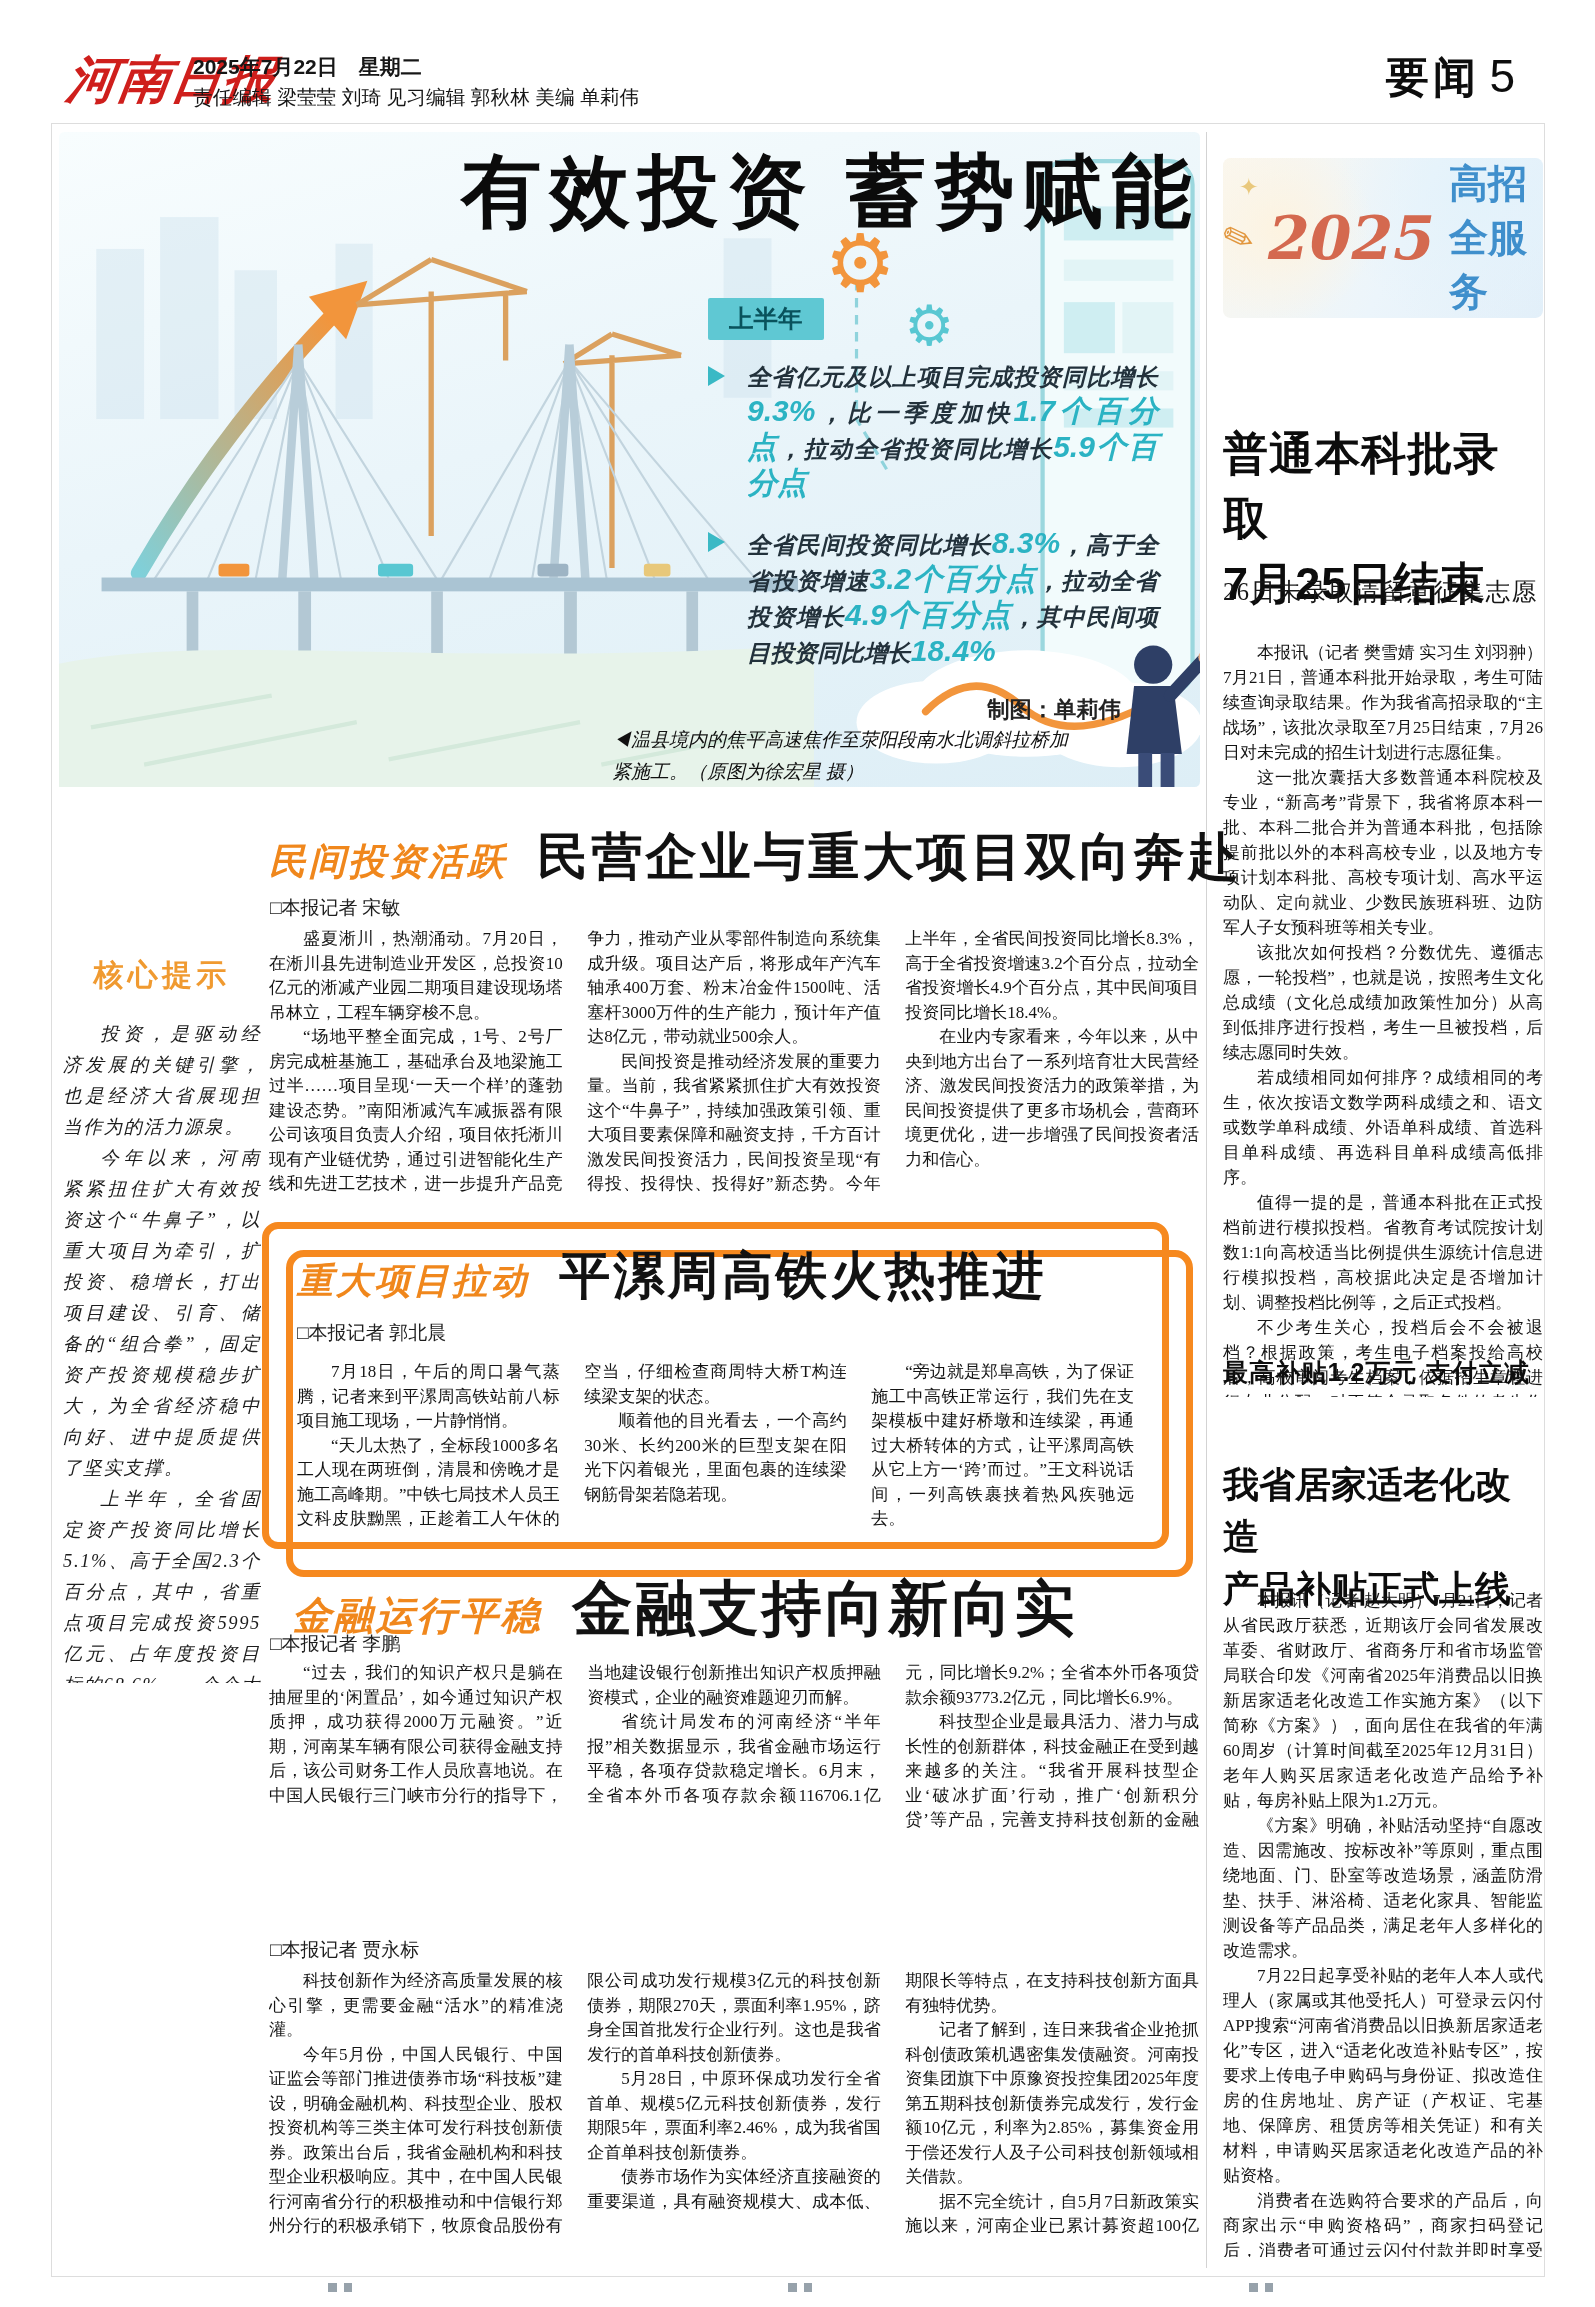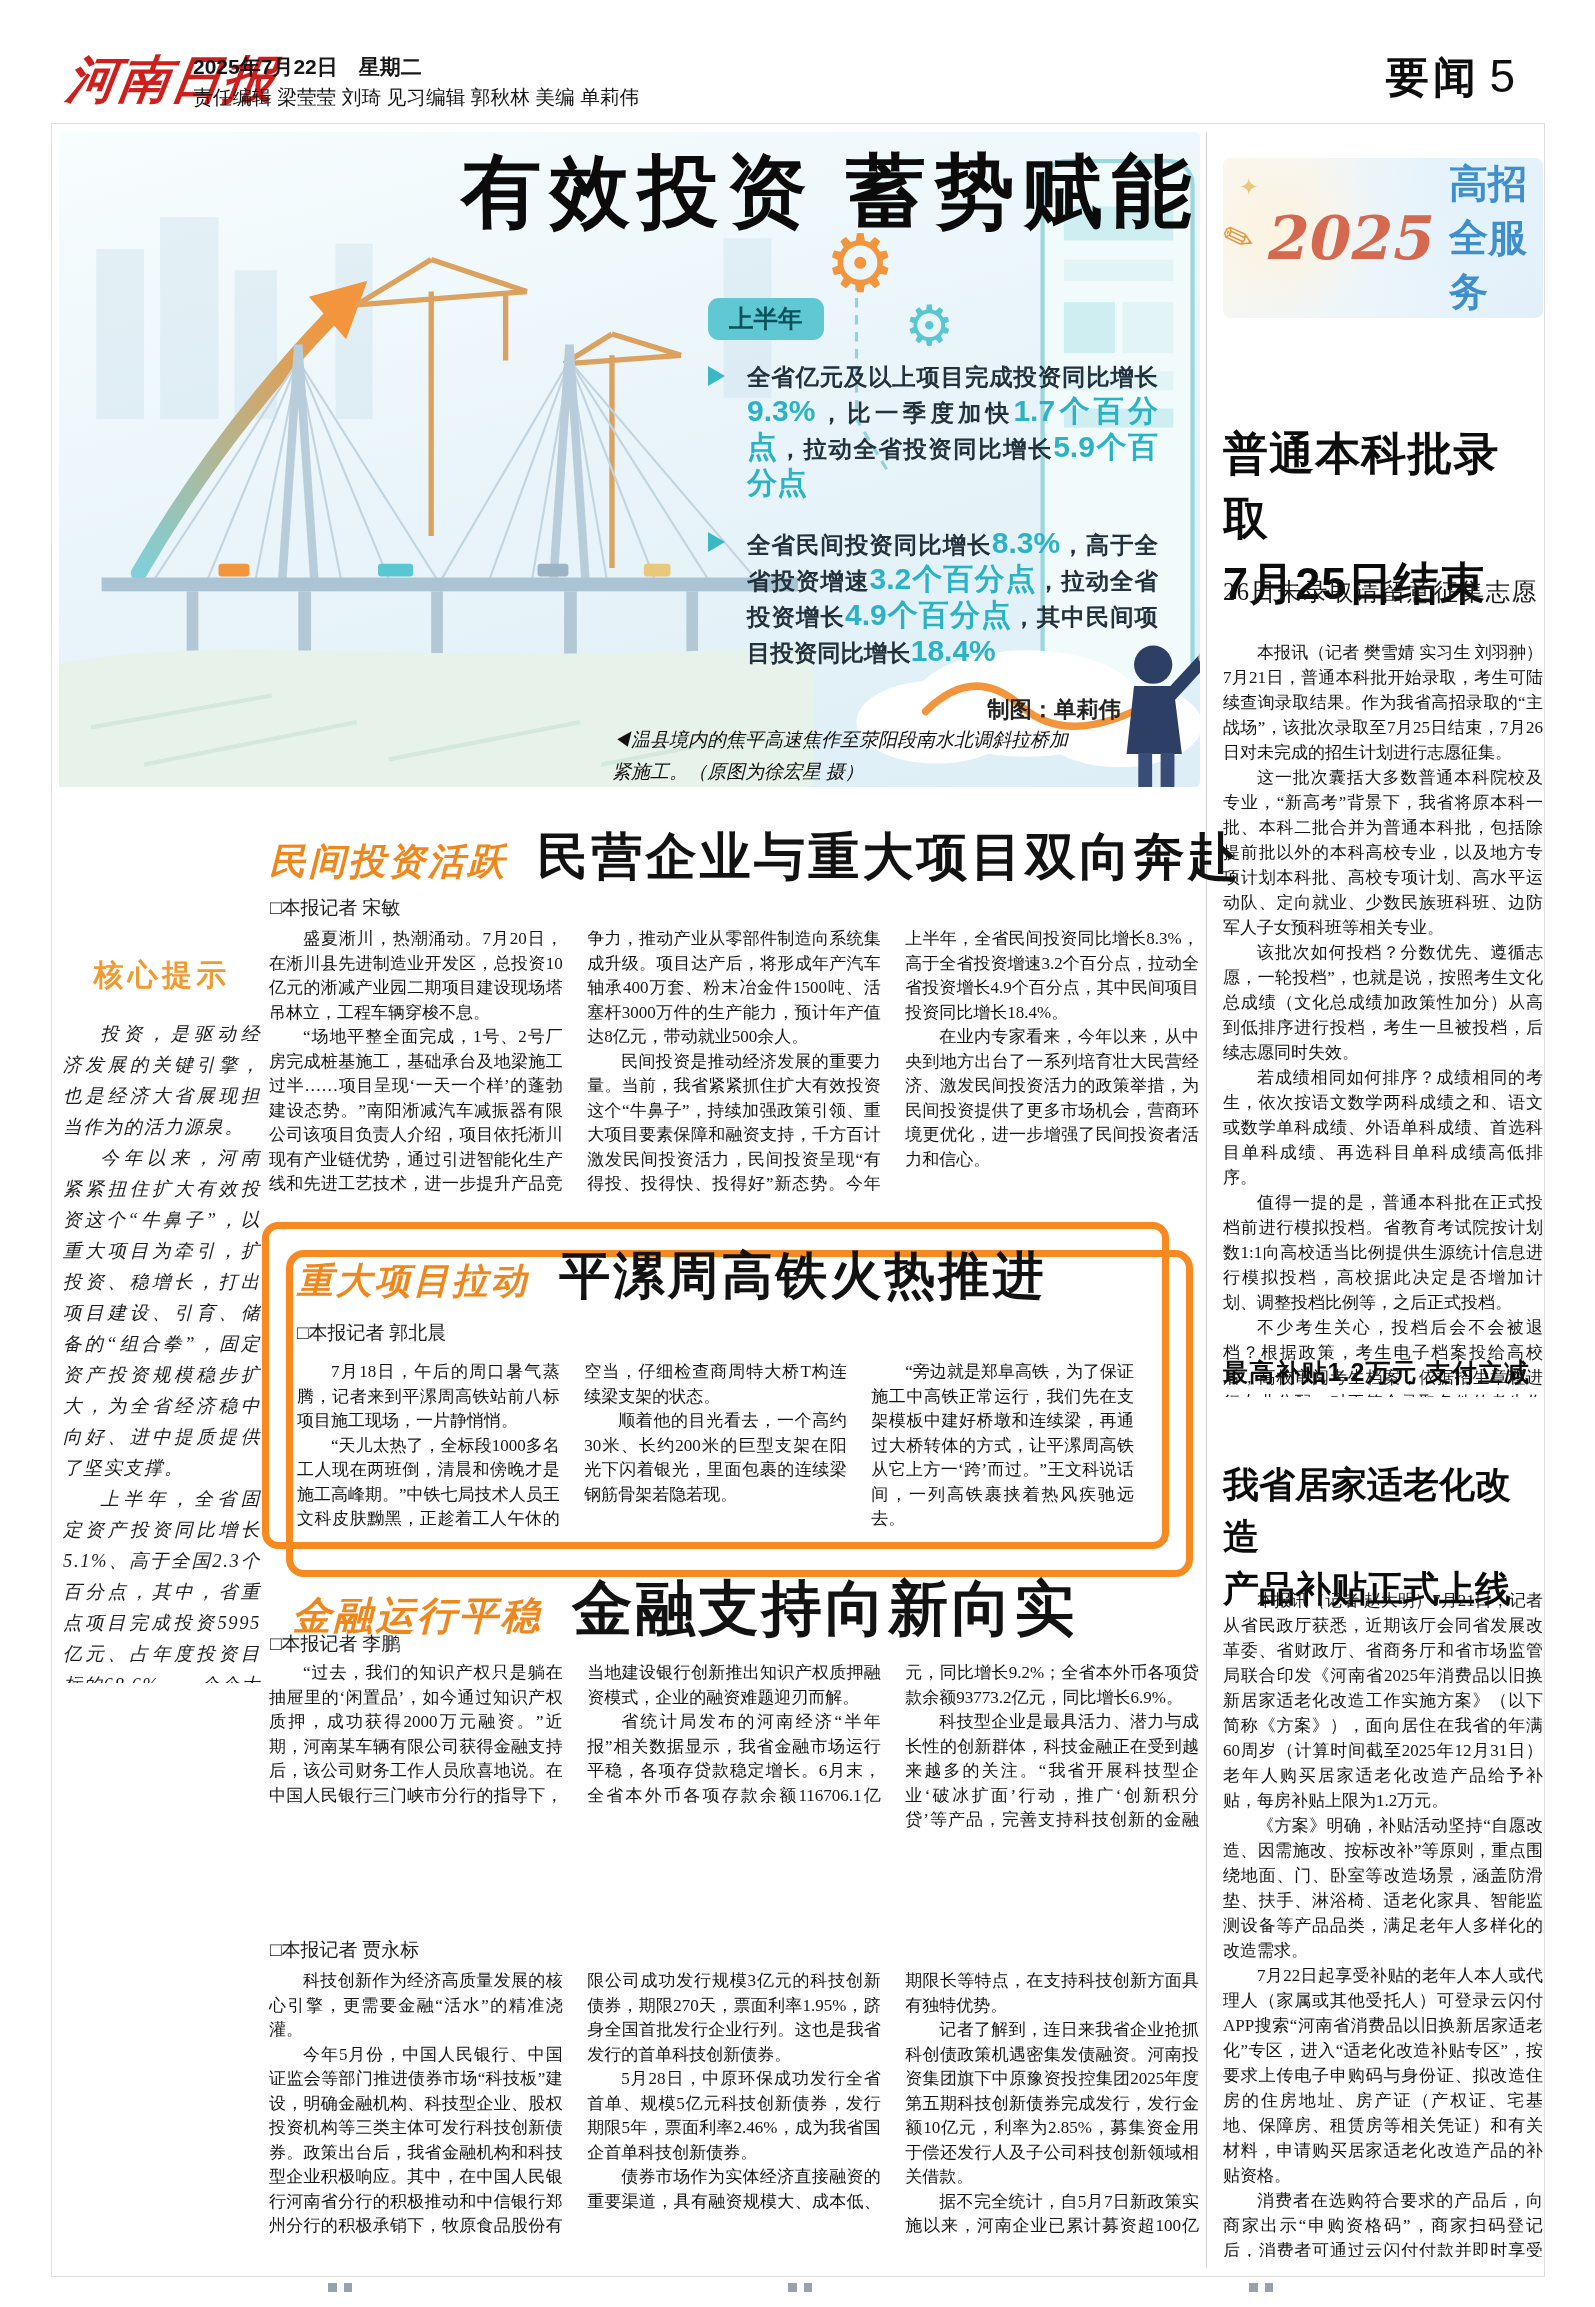--- a/index.html
+++ b/index.html
@@ -24,24 +24,24 @@
 
   
   .illus { left:59px; top:132px; width:1141px; height:655px;
            background:linear-gradient(165deg,#f8fdfe 0%,#eaf5fa 45%,#ddeef6 100%); border-radius:5.3px; }
   .feature-headline { left:59px; top:139px; width:1141px; text-align:right;
           font-family:"Liberation Sans", sans-serif; font-weight:900; font-size:80px;
           letter-spacing:8.5px; color:#0b0b0b; }
   .stats { left:708px; top:298px; width:450px; }
   .period-tag { display:inline-block; background:#5fc8d3; color:#09525c;
           font-family:"Liberation Sans", sans-serif; font-weight:bold; font-size:24.5px;
-          padding:4.3px 21px; border-radius:11px; margin-bottom:20px; }
+          padding:4.3px 21px; border-radius:2px; margin-bottom:20px; }
   .stat-li { position:relative; padding-left:39px; margin-bottom:24.5px;
           font-family:"Liberation Sans", sans-serif; font-weight:bold; font-size:23.4px;
-          line-height:34px; color:#22313b; text-align:justify; }
+          line-height:34px; color:#22313b; text-align:justify;font-style:italic; }
   .stat-li::before { content:""; position:absolute; left:0; top:6.4px;
           border-left:17px solid #3ab9c5; border-top:10px solid transparent; border-bottom:10px solid transparent; }
   .stats .hl { color:#2bb3c3; font-size:30px; }
   .credit { text-align:right; padding-right:37px; margin-top:7.4px;
           font-family:"Liberation Sans", sans-serif; font-weight:bold; font-size:22.3px; color:#222; }
   .caption { left:612px; top:724px; width:461px; font-size:19px; line-height:32px;
           font-style:italic; color:#101010; }
 
   
   .core { left:63px; top:955px; width:198px; }

